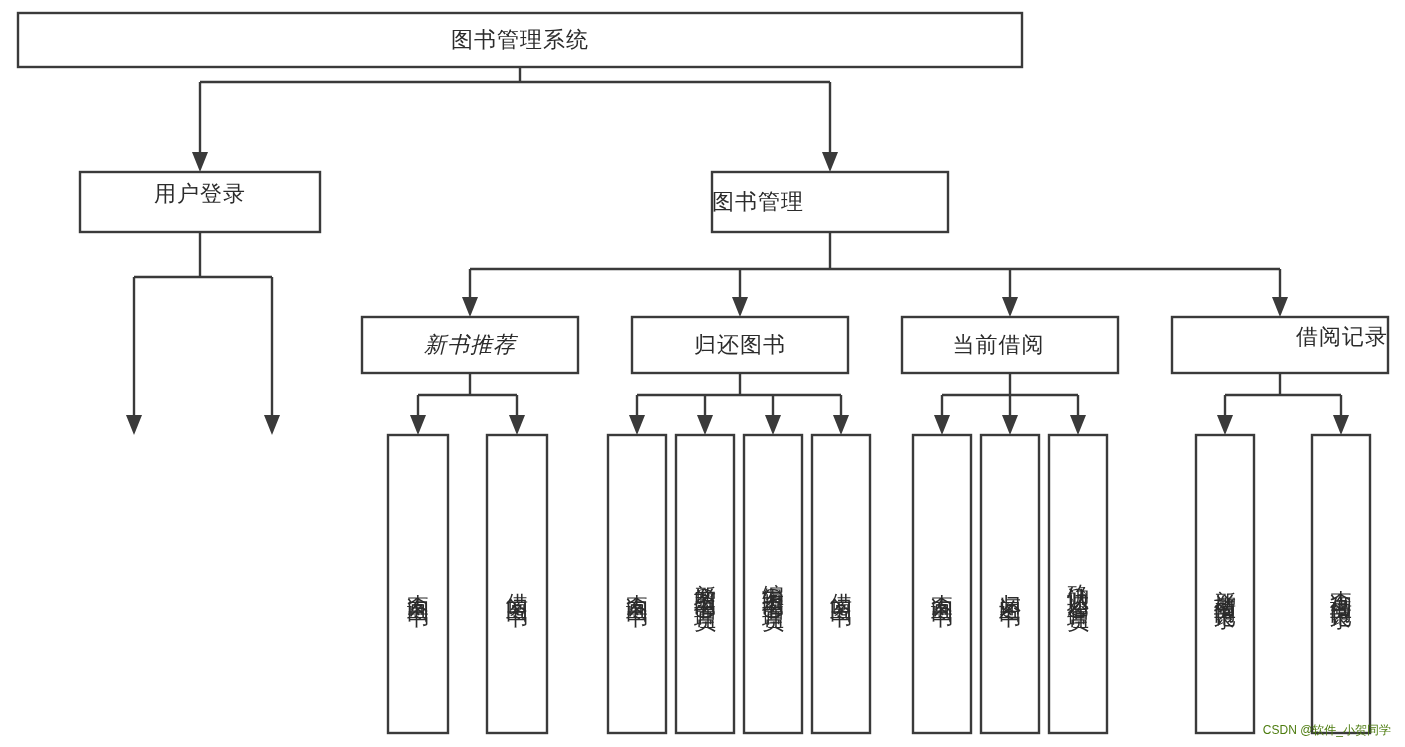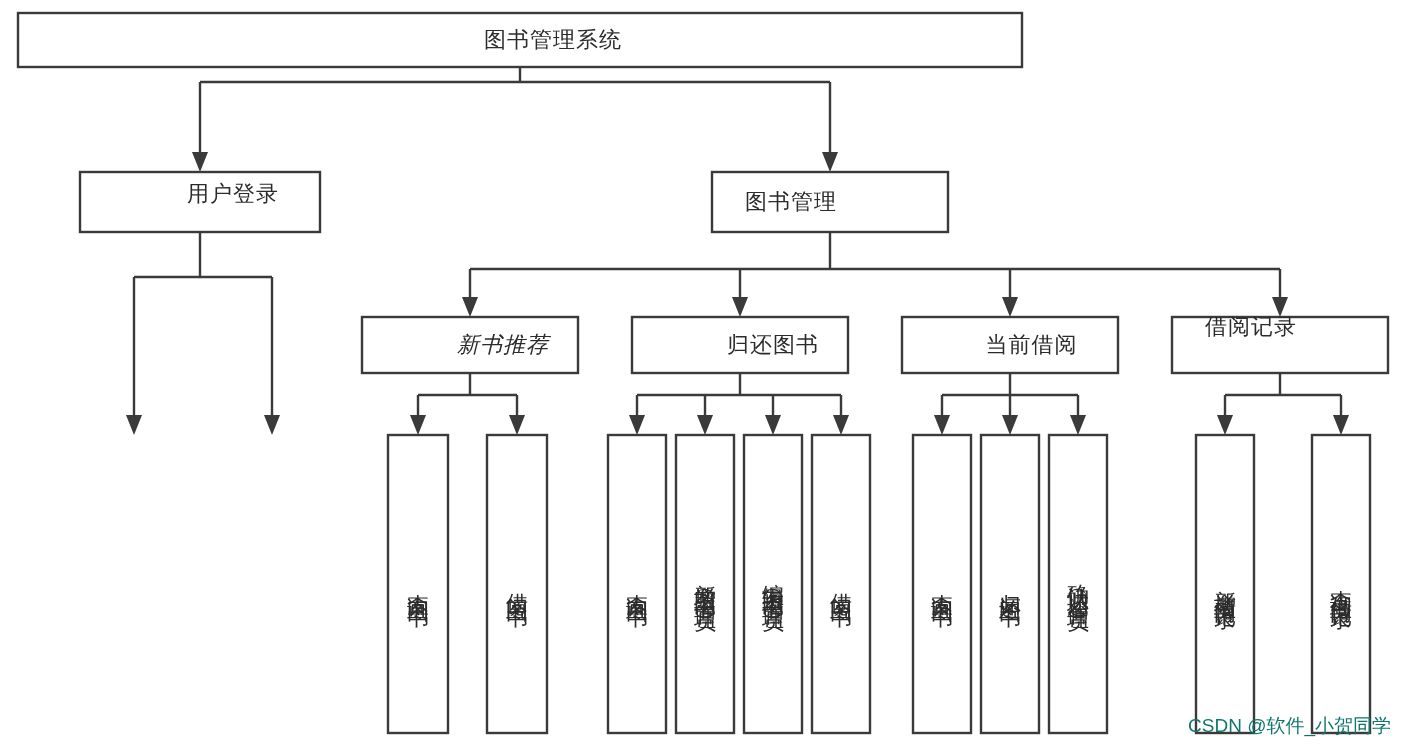--- a/index.html
+++ b/index.html
@@ -59,36 +59,35 @@
     color: #2b2b2b;
     white-space: nowrap;
     text-align: center;
   }
   .hlabel-wrap {
     position: absolute;
     display: flex;
     align-items: center;
     justify-content: center;
     pointer-events: none;
-    margin-left: 33px;
   }
   .hlabel-text {
     font-family: "Liberation Sans", "DejaVu Sans", sans-serif;
     font-size: 22px;
     color: #2b2b2b;
     white-space: nowrap;
     letter-spacing: 1px;
   }
   .watermark {
     position: absolute;
     right: 14px;
     bottom: 8px;
     font-family: "Liberation Sans", "DejaVu Sans", sans-serif;
-    font-size: 19px;
-    color: #0f766e;
+    font-size: 12px;
+    color: #4d7c0f;
     white-space: nowrap;
     pointer-events: none;
   }
 </style>
 </head>
 <body>
 
 <div id="diagram-root">
 
   <svg class="diagram-canvas" viewBox="0 0 1405 747">
@@ -180,21 +179,21 @@
       </div>
       <div class="hlabel-wrap" style="left: 362px; top: 317px; width: 216px; height: 56px; display: flex; align-items: center; justify-content: center; font-style: italic;">
         <div class="hlabel-text">新书推荐</div>
       </div>
       <div class="hlabel-wrap" style="left: 632px; top: 317px; width: 216px; height: 56px; display: flex; align-items: center; justify-content: center;">
         <div class="hlabel-text">归还图书</div>
       </div>
       <div class="hlabel-wrap" style="left: 902px; top: 317px; width: 193px; height: 56px; display: flex; align-items: center; justify-content: center;">
         <div class="hlabel-text">当前借阅</div>
       </div>
-      <div class="hlabel-wrap" style="left: 1172px; top: 299px; width: 216px; height: 56px; display: flex; align-items: center; justify-content: flex-start;">
+      <div class="hlabel-wrap" style="left: 1172px; top: 309px; width: 216px; height: 56px; display: flex; align-items: center; justify-content: flex-end;">
         <div class="hlabel-text">借阅记录</div>
       </div>
       <div class="vlabel-wrap" style="left: 388px; top: 435px; width: 60px; height: 298px;">
         <div class="vlabel-text">查询图书</div>
       </div>
       <div class="vlabel-wrap" style="left: 487px; top: 435px; width: 60px; height: 298px;">
         <div class="vlabel-text">借阅图书</div>
       </div>
       <div class="vlabel-wrap" style="left: 608px; top: 435px; width: 58px; height: 298px;">
         <div class="vlabel-text">查询图书</div>

